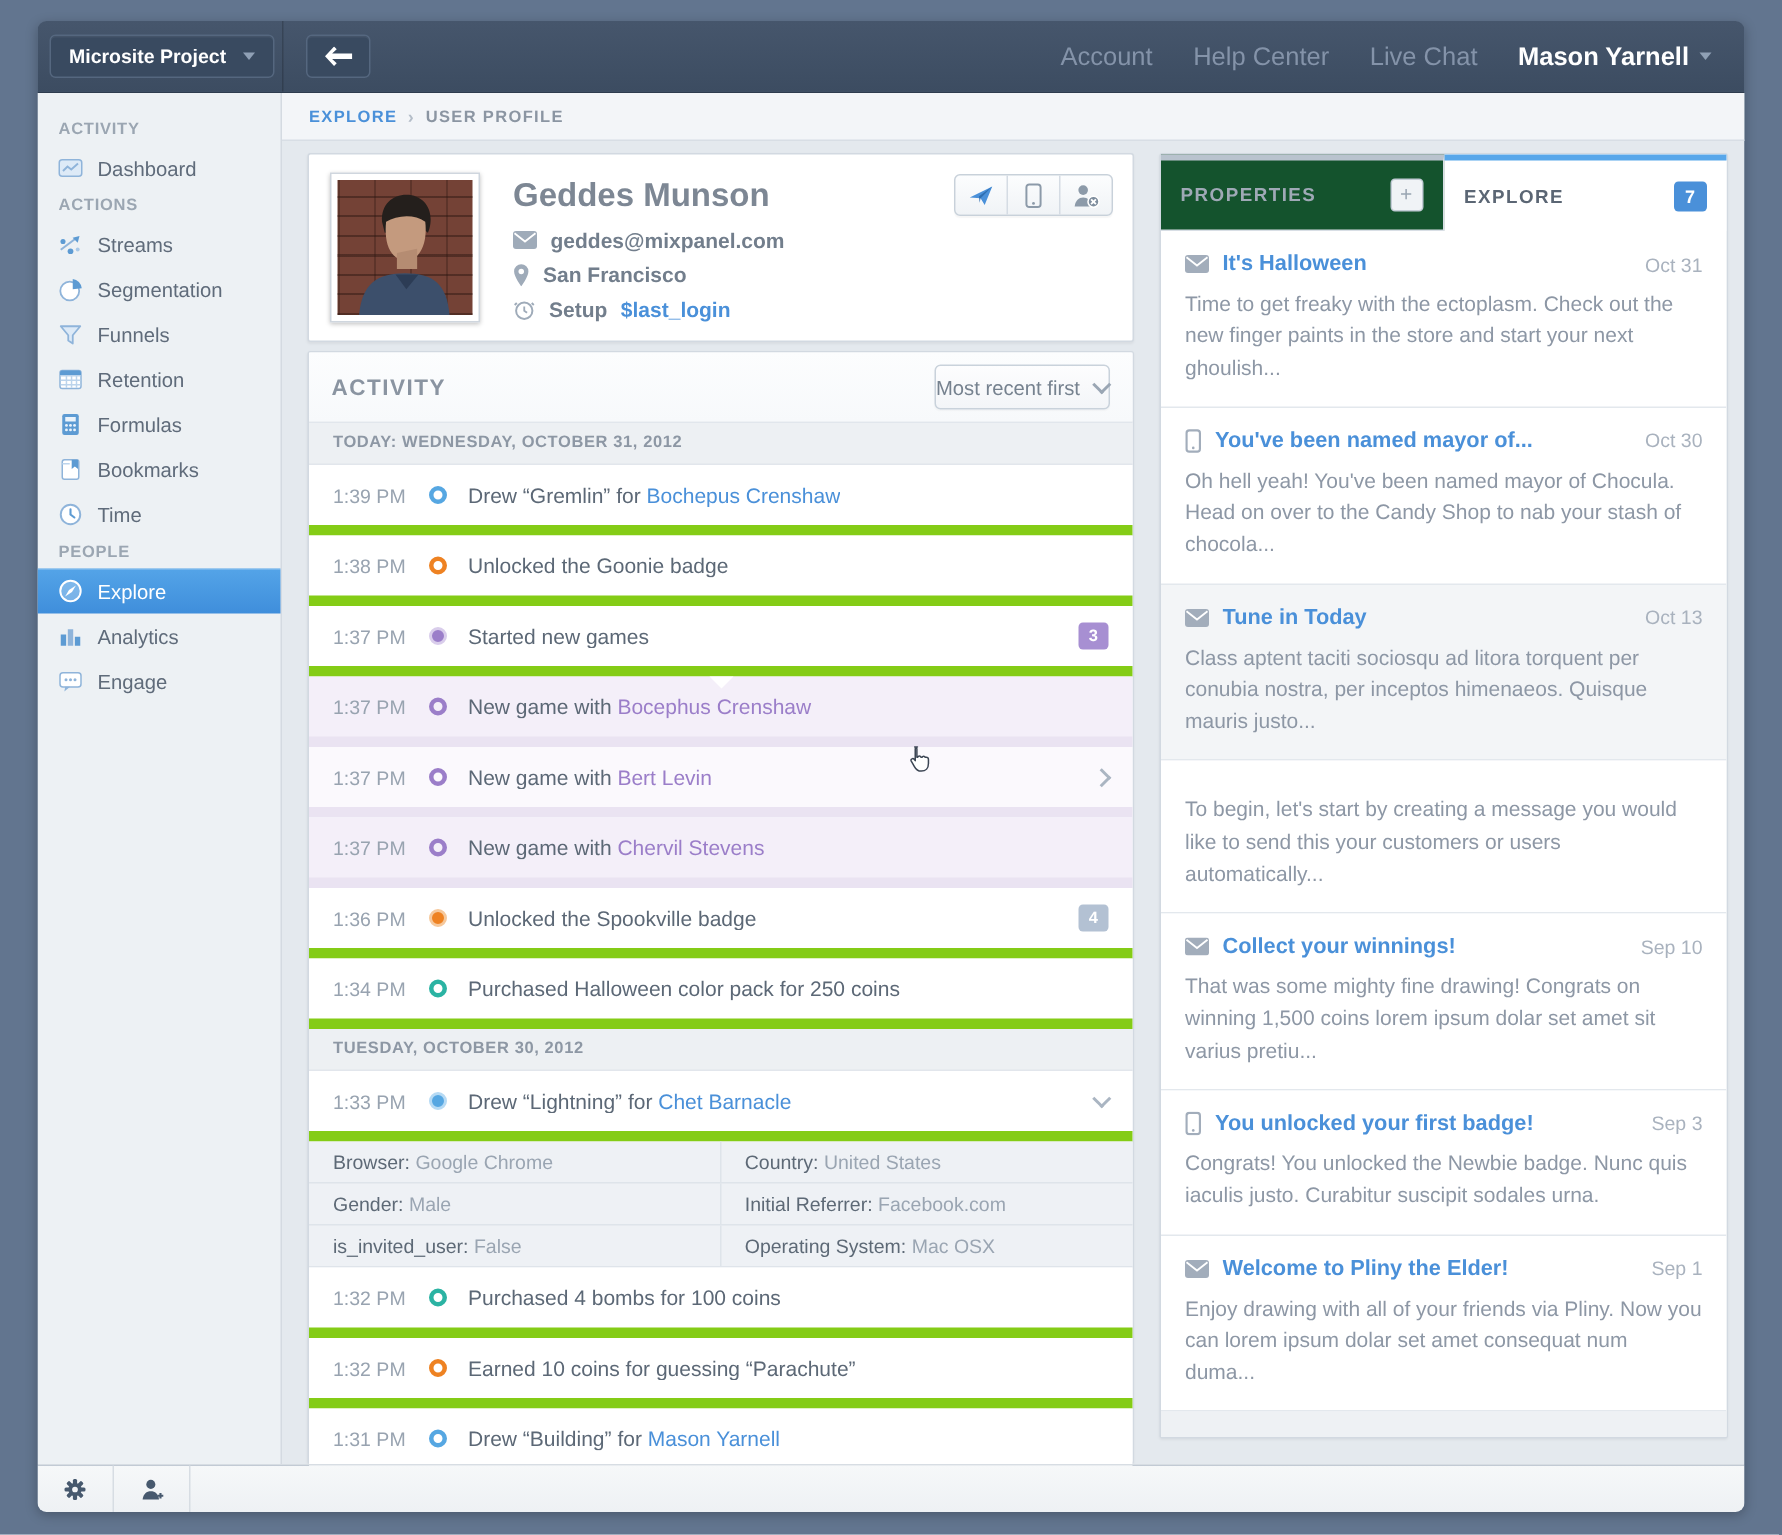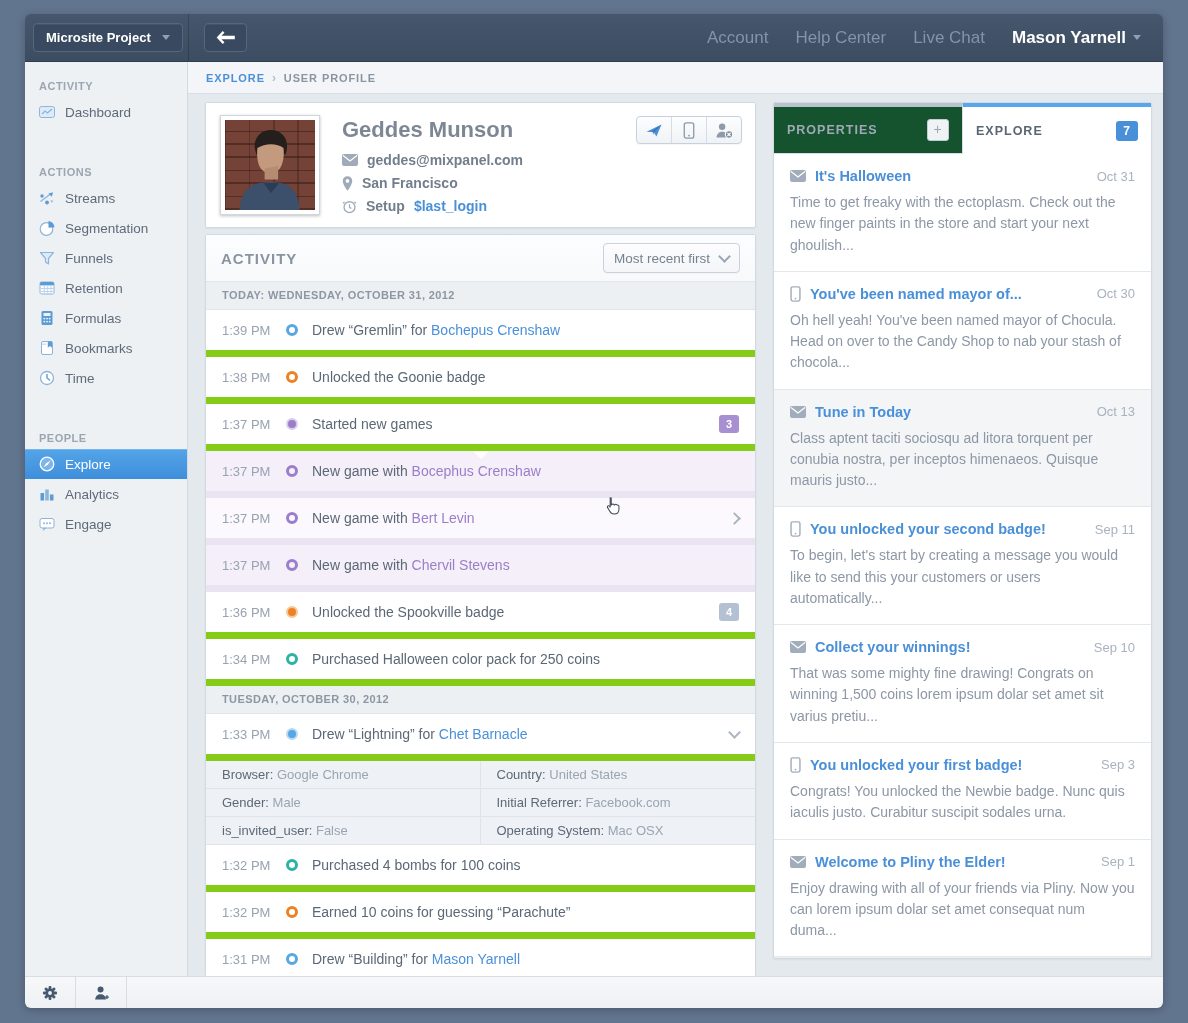--- a/index.html
+++ b/index.html
@@ -10,21 +10,21 @@
   .topbar .vsep{position:absolute;left:163px;top:0;bottom:0;width:1px;background:rgba(0,0,0,.18);}
   .proj{margin-left:8px;width:150px;height:29px;background:#394a60;border:1px solid #55677f;border-radius:4px;color:#fff;font-weight:bold;font-size:13px;display:flex;align-items:center;justify-content:space-between;padding:0 12px;cursor:pointer;box-shadow:inset 0 1px 0 rgba(255,255,255,.06);}
   .back{margin-left:21px;width:43px;height:29px;background:#394a60;border:1px solid #55677f;border-radius:4px;display:flex;align-items:center;justify-content:center;cursor:pointer;box-shadow:inset 0 1px 0 rgba(255,255,255,.06);}
   .tri{width:0;height:0;border-left:4px solid transparent;border-right:4px solid transparent;border-top:5px solid #8fa0b5;}
   .topnav{margin-left:auto;margin-right:22px;display:flex;align-items:center;gap:27px;}
   .topnav a{color:#8493a9;font-size:17px;text-decoration:none;cursor:pointer;}
   .topnav a.user{color:#fff;font-weight:bold;display:flex;align-items:center;gap:7px;}
   
   .mid{flex:1;display:flex;min-height:0;}
   .sidebar{width:163px;flex:none;background:#edf1f4;border-right:1px solid #d4dae1;padding-top:18px;box-sizing:border-box;}
-  .sec-title{padding:0 0 5px 14px;font-size:11px;font-weight:bold;letter-spacing:.5px;color:#9ba6b2;margin-top:39px;}
+  .sec-title{padding:0 0 5px 14px;font-size:11px;font-weight:bold;letter-spacing:.5px;color:#9ba6b2;margin-top:4px;}
   .sec-title:first-child{margin-top:0;}
   .sitem{height:30px;display:flex;align-items:center;padding-left:13px;gap:9px;color:#5f6b7a;font-size:13.5px;cursor:pointer;}
   .sitem svg{flex:none;}
   .sitem.active{background:linear-gradient(#54a4e8,#3f8edb);color:#fff;box-shadow:inset 0 1px 0 rgba(255,255,255,.2);}
   .main{flex:1;display:flex;flex-direction:column;background:#e4e9ee;min-width:0;}
   .breadcrumb{height:31px;flex:none;background:#f3f5f8;border-bottom:1px solid #d8dee5;display:flex;align-items:center;padding-left:18px;font-size:11px;font-weight:bold;letter-spacing:.9px;gap:7px;}
   .breadcrumb .bc-sec{color:#4a90d9;cursor:pointer;}
   .breadcrumb .bc-sep{color:#b4bdc8;font-size:12px;}
   .breadcrumb .bc-page{color:#8b95a2;}
   .content{flex:1;display:flex;gap:17px;padding:8px 11px 0 17px;min-height:0;}
@@ -40,21 +40,21 @@
   .pname{font-size:22px;color:#7d8794;margin:0 0 9px;}
   .prow{display:flex;align-items:center;gap:9px;font-size:14px;color:#727e8c;margin-bottom:7px;font-weight:bold;}
   .prow .lnk{color:#4a90d9;cursor:pointer;}
   .pactions{position:absolute;right:13px;top:13px;display:flex;border:1px solid #c8d1da;border-radius:4px;background:linear-gradient(#fcfdfe,#f0f3f6);box-shadow:0 1px 1px rgba(0,0,0,.04);}
   .pactions .abtn{width:34px;height:26px;display:flex;align-items:center;justify-content:center;cursor:pointer;border-right:1px solid #d5dce4;}
   .pactions .abtn:last-child{border-right:none;}
   
   .activity{flex:1;display:flex;flex-direction:column;min-height:0;}
   .act-head{height:46px;flex:none;display:flex;align-items:center;justify-content:space-between;padding:0 15px;background:linear-gradient(#fcfdfe,#f7f9fb);border-bottom:1px solid #e1e6ec;}
   .act-title{font-size:15px;font-weight:bold;letter-spacing:1px;color:#8a94a1;}
-  .sortbtn{height:30px;display:flex;align-items:center;gap:10px;padding:0 10px;border:1px solid #c9d2db;border-radius:4px;background:linear-gradient(#fdfdfe,#f3f5f8);color:#76828f;font-size:13.5px;cursor:pointer;box-shadow:0 1px 1px rgba(0,0,0,.03);}
+  .sortbtn{height:30px;display:flex;align-items:center;gap:10px;padding:0 0;border:1px solid #c9d2db;border-radius:4px;background:linear-gradient(#fdfdfe,#f3f5f8);color:#76828f;font-size:13.5px;cursor:pointer;box-shadow:0 1px 1px rgba(0,0,0,.03);}
   .chev-d{width:7px;height:7px;border-right:2px solid #9aa6b4;border-bottom:2px solid #9aa6b4;transform:rotate(45deg);margin-top:-4px;}
   .date-row{height:27px;line-height:27px;flex:none;background:#edf0f3;border-bottom:1px solid #e2e6ec;padding-left:16px;font-size:11px;font-weight:bold;letter-spacing:.4px;color:#8d97a4;}
   .erow{height:40px;flex:none;display:flex;align-items:center;padding:0 16px;border-bottom:7px solid #84cc16;font-size:14px;background:#fff;cursor:pointer;}
   .erow .time{width:62px;flex:none;color:#98a3b0;font-size:13px;}
   .dot{width:12px;height:12px;border-radius:50%;margin:0 14px 0 2px;flex:none;box-sizing:border-box;}
   .donut-blue{border:3px solid #56a7e2;}
   .donut-orange{border:3px solid #ee8222;}
   .donut-purple{border:3px solid #9b7ec9;}
   .donut-teal{border:3px solid #2bb3a3;}
   .fill-purple{background:#9b7ec9;border:2px solid #d9cdeb;}
@@ -453,28 +453,20 @@
                       <rect width="16" height="12" rx="2" fill="#a2adbb"></rect>
                       <path d="M1 1.5L8 7l7-5.5" stroke="#fff" stroke-width="1.2" fill="none"></path>
                     </svg>
                   <span class="msg-title">Tune in Today</span>
                   <span class="msg-date">Oct 13</span>
                 </div>
                 <div class="msg-body">Class aptent taciti sociosqu ad litora torquent per conubia nostra, per inceptos himenaeos. Quisque mauris justo...</div>
               </div>
 
               <div class="msg">
-                <div class="msg-top">
-                  <svg width="11" height="16" viewBox="0 0 12 18">
-                      <rect x="1" y="1" width="10" height="16" rx="2" fill="none" stroke="#a2adbb" stroke-width="1.6"></rect>
-                      <circle cx="6" cy="14.2" r="1" fill="#a2adbb"></circle>
-                    </svg>
-                  <span class="msg-title">You unlocked your second badge!</span>
-                  <span class="msg-date">Sep 11</span>
-                </div>
                 <div class="msg-body">To begin, let's start by creating a message you would like to send this your customers or users automatically...</div>
               </div>
 
               <div class="msg">
                 <div class="msg-top">
                   <svg width="16" height="12" viewBox="0 0 16 12">
                       <rect width="16" height="12" rx="2" fill="#a2adbb"></rect>
                       <path d="M1 1.5L8 7l7-5.5" stroke="#fff" stroke-width="1.2" fill="none"></path>
                     </svg>
                   <span class="msg-title">Collect your winnings!</span>

